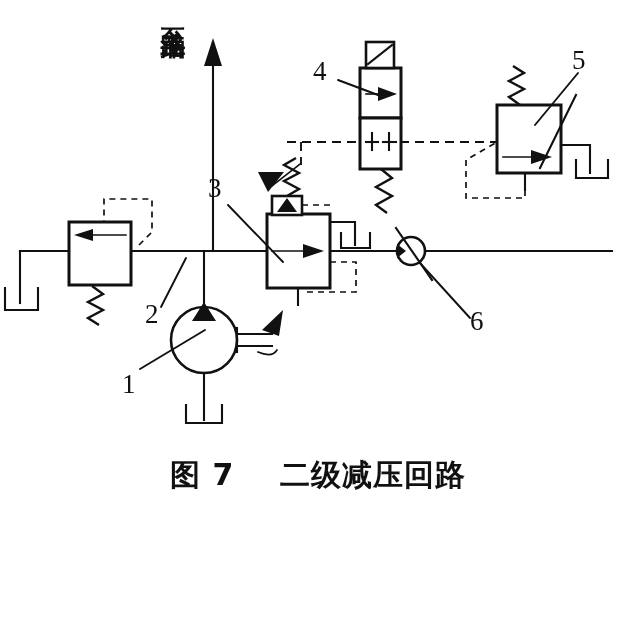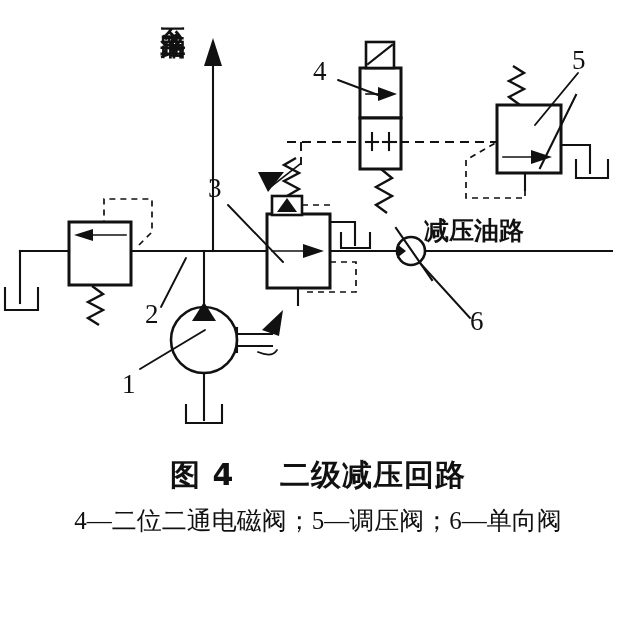--- a/index.html
+++ b/index.html
@@ -223,27 +223,25 @@
       <path class="leader" d="M 228 205 L 283 262"></path>
       <path class="leader" d="M 338 80 L 378 95"></path>
       <path class="leader" d="M 578 73 L 535 125"></path>
       <path class="leader" d="M 470 318 L 420 263"></path>
     </g>
 
   </svg>
 
   <div class="cn-label cn-vertical" style="left: 160px; top: 8px;">至主油路</div>
 
-  <div class="cn-label" style="left: 424px; top: 218px;">减压油路</div>
 
   <div class="num-label" style="left: 122px; top: 371px;">1</div>
   <div class="num-label" style="left: 145px; top: 301px;">2</div>
   <div class="num-label" style="left: 208px; top: 175px;">3</div>
   <div class="num-label" style="left: 313px; top: 58px;">4</div>
   <div class="num-label" style="left: 572px; top: 47px;">5</div>
   <div class="num-label" style="left: 470px; top: 308px;">6</div>
 
   <div id="caption-block">
-    <div class="fig-title">图 4    二级减压回路</div>
-    <div class="legend-line" id="legend-2">4—二位二通电磁阀；5—调压阀；6—单向阀</div>
+    <div class="fig-title">图 7    二级减压回路</div>
   </div>
 
 </div>
 
 </body></html>

